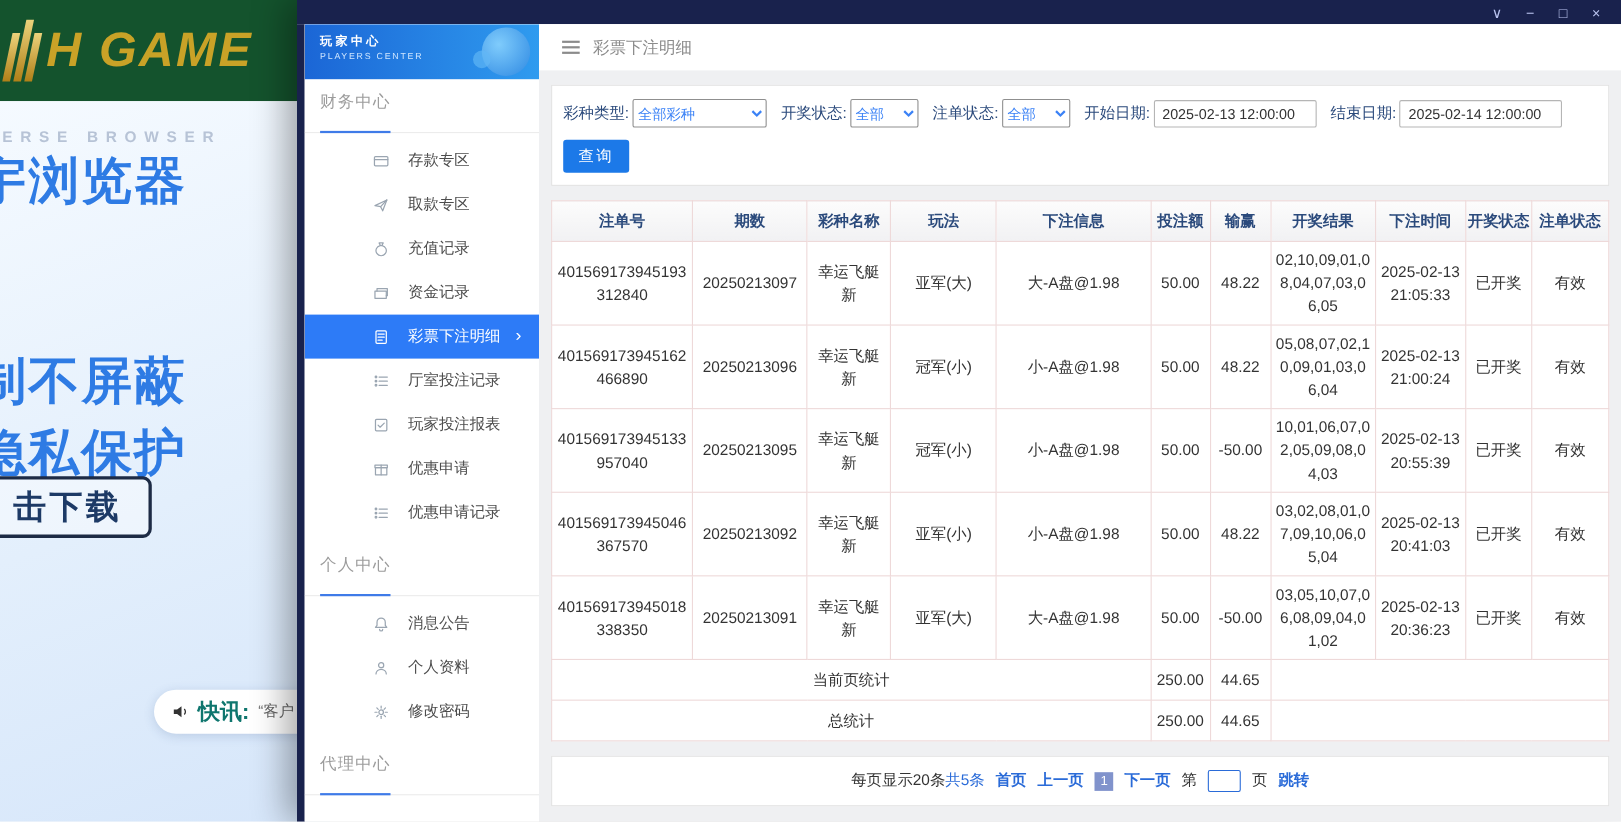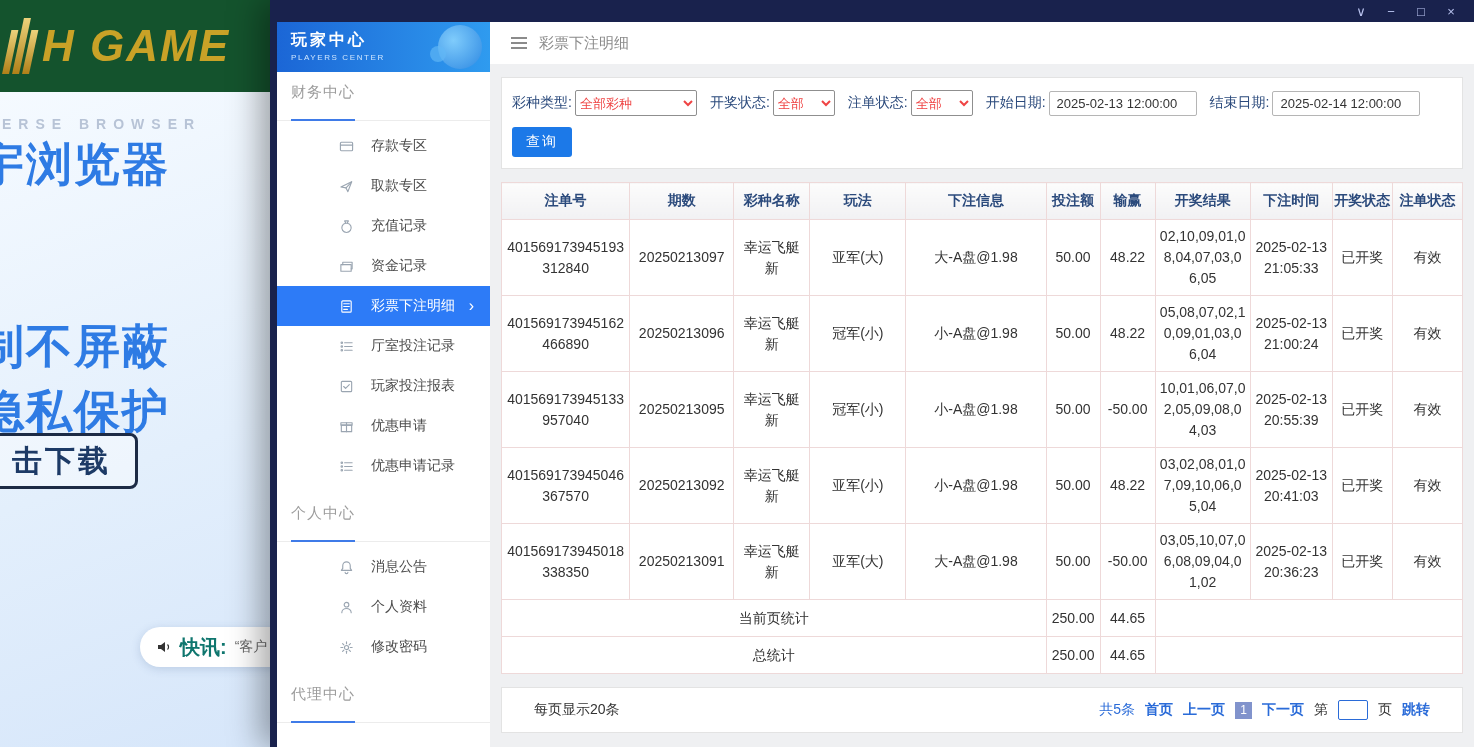--- a/index.html
+++ b/index.html
@@ -28,21 +28,21 @@
 
 .window { position:absolute; left:270px; top:0; width:1204px; height:747px; background:#fff; box-shadow:-10px 0 30px rgba(0,0,0,.35); display:flex; flex-direction:column; }
 .titlebar { flex:0 0 22px; height:22px; background:#19224d; display:flex; align-items:center; justify-content:flex-end; padding-right:8px; }
 .tb-btn { width:30px; height:22px; display:flex; align-items:center; justify-content:center; color:#b9c3ef; font-size:13px; cursor:pointer; line-height:1; }
 .window-body { flex:1; display:flex; min-height:0; }
 .left-strip { flex:0 0 7px; width:7px; background:#19224d; }
 
 
 .sidebar { flex:0 0 213px; width:213px; background:#fff; overflow:hidden; display:flex; flex-direction:column; }
 .sb-header { flex:0 0 50px; height:50px; background:linear-gradient(90deg,#1b66d6,#2f9bef); position:relative; color:#fff; padding:8px 0 0 14px; overflow:hidden; }
-.sb-header .t { font-size:16px; font-weight:bold; letter-spacing:3px; }
+.sb-header .t { font-size:11px; font-weight:bold; letter-spacing:3px; }
 .sb-header .s { font-size:8px; color:#cfe6ff; letter-spacing:1.6px; margin-top:2px; }
 .sb-deco { position:absolute; right:8px; top:3px; width:44px; height:44px; border-radius:50%; background:radial-gradient(circle at 35% 35%,#8ed6ff,#2e86e0); opacity:.85; }
 .sb-deco2 { position:absolute; right:44px; top:24px; width:16px; height:16px; border-radius:50%; background:#63b9f6; opacity:.65; }
 .sb-section { padding:11px 14px 0; border-bottom:1px solid #ececec; color:#9c9c9c; font-size:15px; letter-spacing:1px; }
 .sb-section span { display:inline-block; padding-bottom:17px; border-bottom:2px solid #3f7be8; margin-bottom:-1px; }
 .sb-items { padding:5px 0 7px;text-align:right; }
 .sb-item { height:40px; display:flex; align-items:center; padding-left:62px; gap:17px; font-size:14px; color:#4c4c4c; cursor:pointer; position:relative; white-space:nowrap; }
 .sb-item svg { width:15px; height:15px; flex:0 0 15px; stroke:#9aa5b1; fill:none; stroke-width:1.2; stroke-linecap:round; stroke-linejoin:round; }
 .sb-item.active { background:#2d7bf7; color:#fff; }
 .sb-item.active svg { stroke:#fff; }
@@ -55,38 +55,38 @@
 .hamburger i { display:block; width:16px; height:2px; background:#8b8b8b; }
 .page-title { font-size:15px; }
 .content { flex:1; padding:13px 11px; overflow:hidden; }
 .panel { background:#fff; border:1px solid #e3e3e3; }
 
 
 .filter-panel { padding:12px 10px 11px; }
 .filter-row { display:flex; align-items:center; font-size:14px; color:#2b4a7c; white-space:nowrap; }
 .filter-row label { margin-right:3px; }
 .filter-row .ctl { margin-right:13px; }
-select.ctl { height:26px; border:1px solid #8f8f8f; border-radius:2px; background:#fff; font-size:13px; color:#ef4444; font-family:inherit; }
+select.ctl { height:26px; border:1px solid #8f8f8f; border-radius:2px; background:#fff; font-size:13px; color:#3b82f6; font-family:inherit; }
 select.sel-type { width:122px; }
 select.sel-sm { width:62px; }
 input.date { height:25px; width:148px; border:1px solid #b5b5b5; border-radius:2px; font-size:13px; color:#333; padding:0 7px; font-family:inherit; }
 .btn-search { margin-top:11px; background:#1c79e8; color:#fff; border:none; border-radius:3px; font-size:14px; padding:6px 14px; cursor:pointer; font-family:inherit; letter-spacing:2px; }
 
 
 .table-panel { margin-top:13px; border:none; }
 table.data { width:100%; border-collapse:collapse; table-layout:fixed; background:#fff; }
 table.data th, table.data td { border:1px solid #eed9d9; font-size:14px; overflow:hidden; }
 table.data th { height:37px; background:linear-gradient(#fcfcfc,#f1f1f3); color:#2b4a7c; font-weight:bold; }
 table.data td { color:#333; padding:5px 4px; text-align:center; vertical-align:middle; line-height:1.5; word-break:break-all; }
 tr.datarow td { height:76px; }
 tr.sumrow td { height:37px; }
 td.num { text-align:right; padding-right:7px; }
 
 
-.footer-panel { margin-top:13px; height:46px; display:flex; align-items:center; justify-content:space-between; padding:0 32px; font-size:14px; color:#333; }
+.footer-panel { margin-top:13px; height:46px; display:flex; align-items:center; justify-content:center; padding:0 14px; font-size:14px; color:#333; }
 .pager { display:flex; align-items:center; gap:10px; }
 .pager a { color:#2a6bd8; text-decoration:none; cursor:pointer;font-weight:bold; }
 .pg-total { color:#2a6bd8; }
 .pg-cur { width:17px; height:17px; background:#8193cc; color:#fff; display:flex; align-items:center; justify-content:center; font-size:12px; cursor:pointer; }
 .pg-label { color:#333; }
 .pg-input { width:30px; height:20px; border:1px solid #2a6bd8; border-radius:2px; text-align:center; font-size:12px; font-family:inherit; }
 </style>
 </head>
 <body>
 

